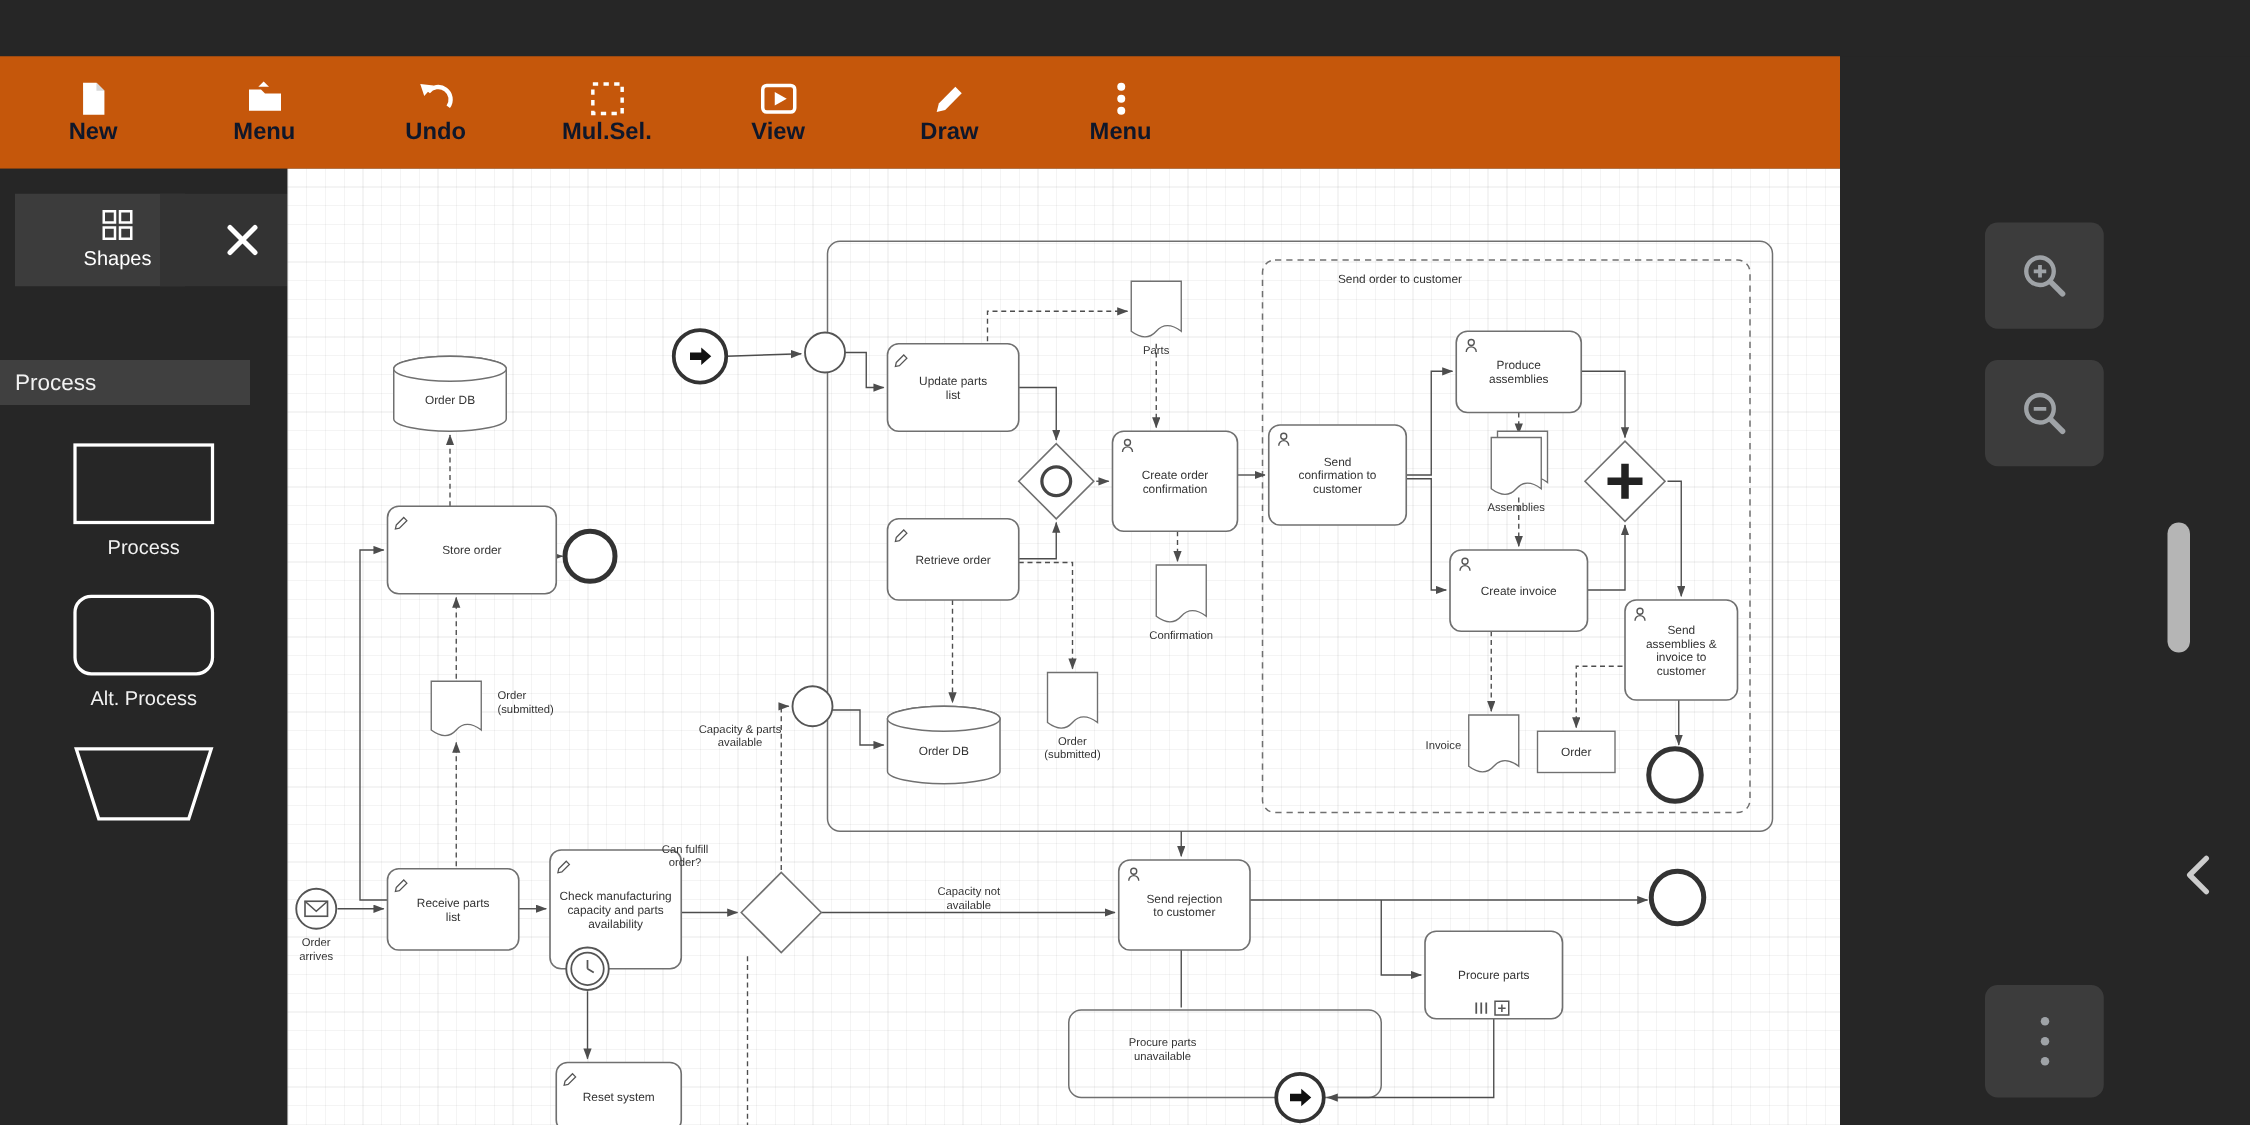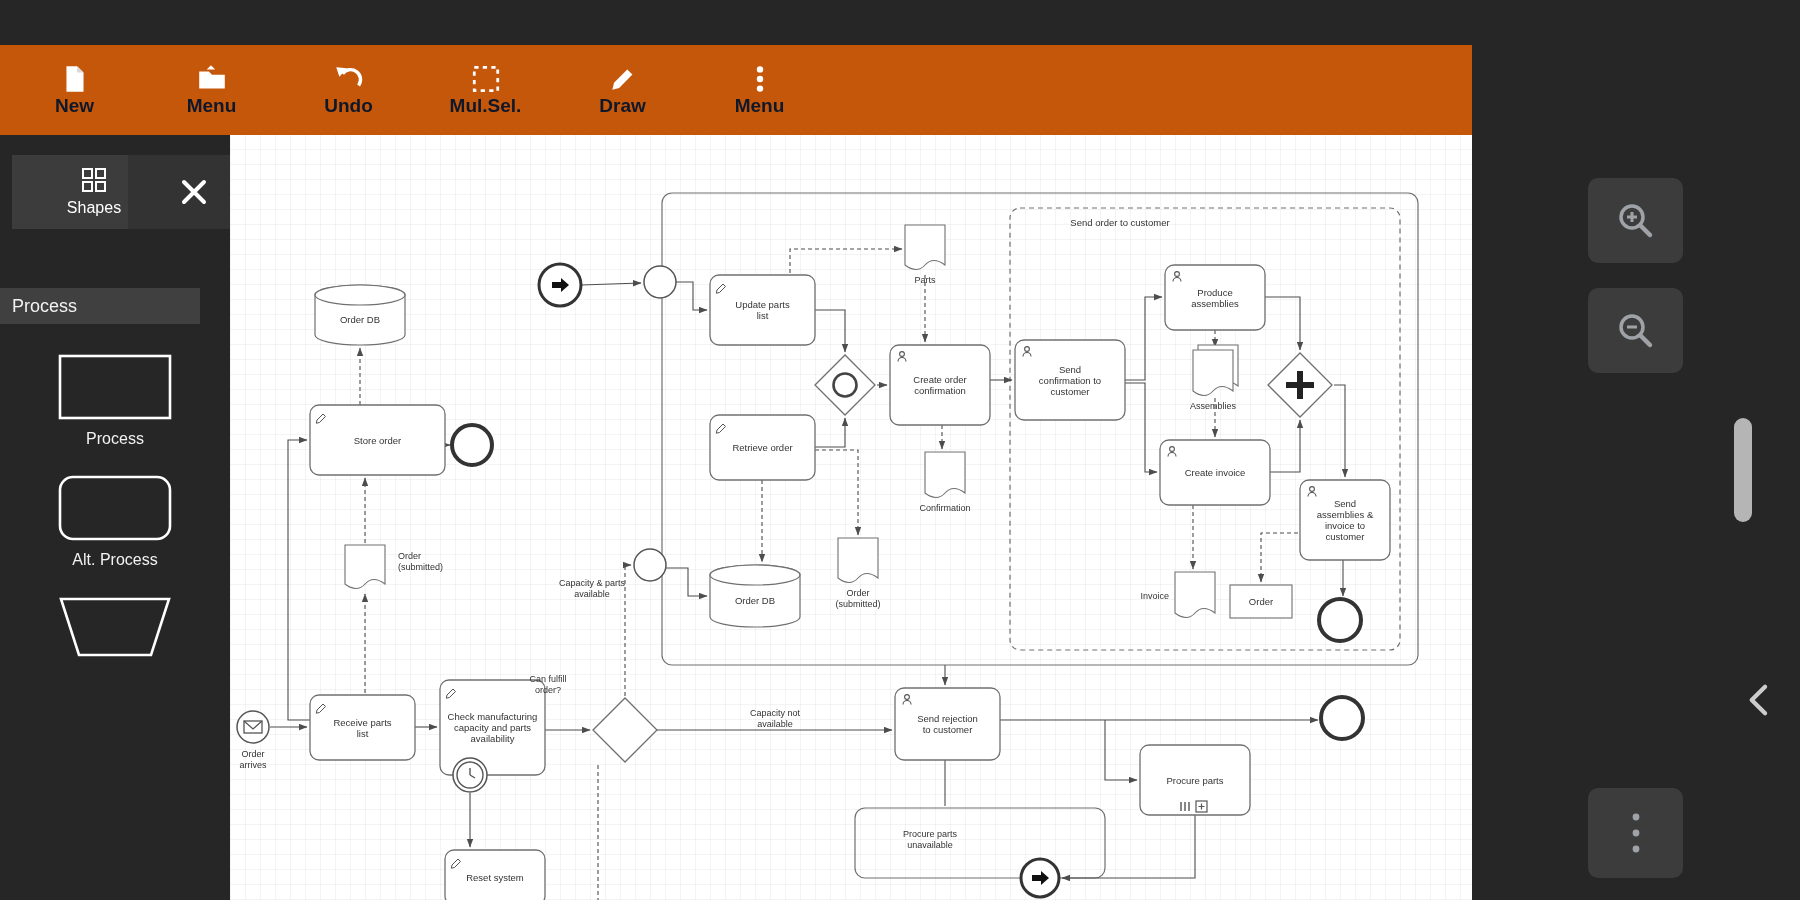--- a/index.html
+++ b/index.html
@@ -73,20 +73,27 @@
           <path d="M24 21 A9 9 0 1 0 9 10" fill="none" stroke="#fff" stroke-width="3.2"></path>
           <polygon points="3,4 13,5 6,13" fill="#fff"></polygon>
         </svg>
         <div class="tb-label">Undo</div>
       </div>
       <div class="tb-item">
         <svg class="tb-icon" viewBox="0 0 30 30">
           <rect x="4" y="4" width="22" height="22" fill="none" stroke="#fff" stroke-width="2.6" stroke-dasharray="4 4"></rect>
         </svg>
         <div class="tb-label">Mul.Sel.</div>
+      </div>
+      <div class="tb-item">
+        <svg class="tb-icon" viewBox="0 0 30 30">
+          <rect x="3" y="5" width="24" height="20" rx="3" fill="none" stroke="#fff" stroke-width="2.6"></rect>
+          <polygon points="12,10 21,15 12,20" fill="#fff"></polygon>
+        </svg>
+        <div class="tb-label">View</div>
       </div>
       <div class="tb-item">
         <svg class="tb-icon" viewBox="0 0 30 30">
           <path d="M5 25 l1.6 -6.4 L19 6 l4.8 4.8 L11.4 23.4 z" fill="#fff"></path>
         </svg>
         <div class="tb-label">Draw</div>
       </div>
       <div class="tb-item">
         <svg class="tb-icon" viewBox="0 0 30 30">
           <circle cx="15" cy="6" r="3" fill="#fff"></circle>

